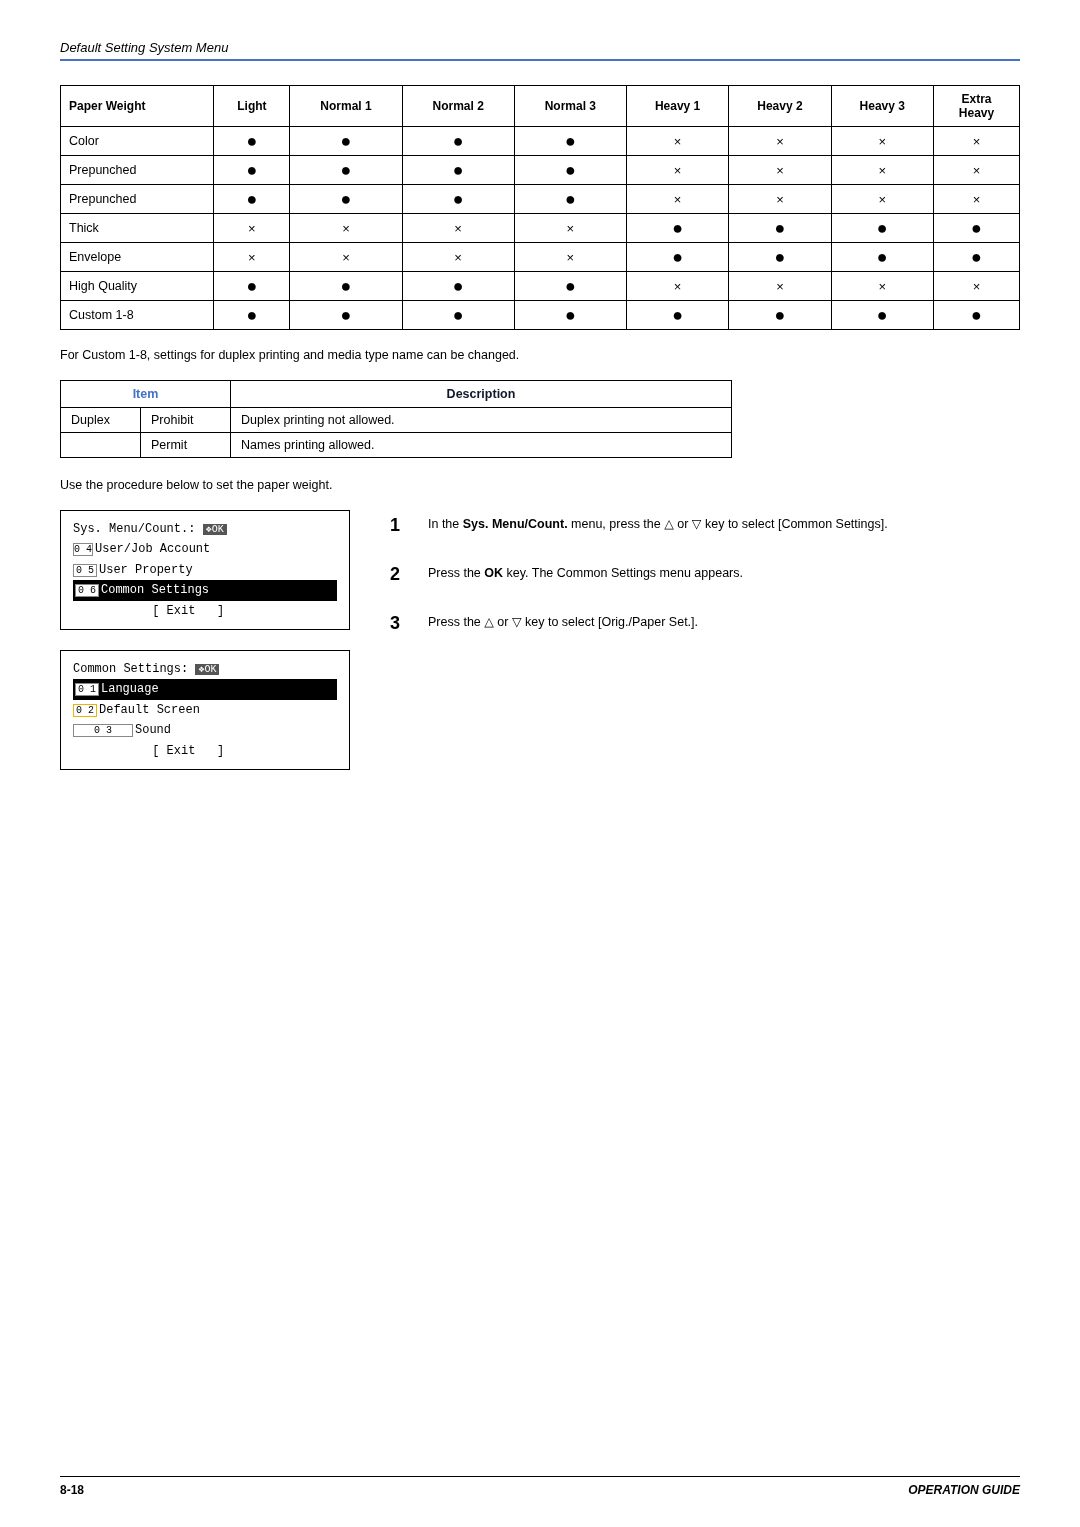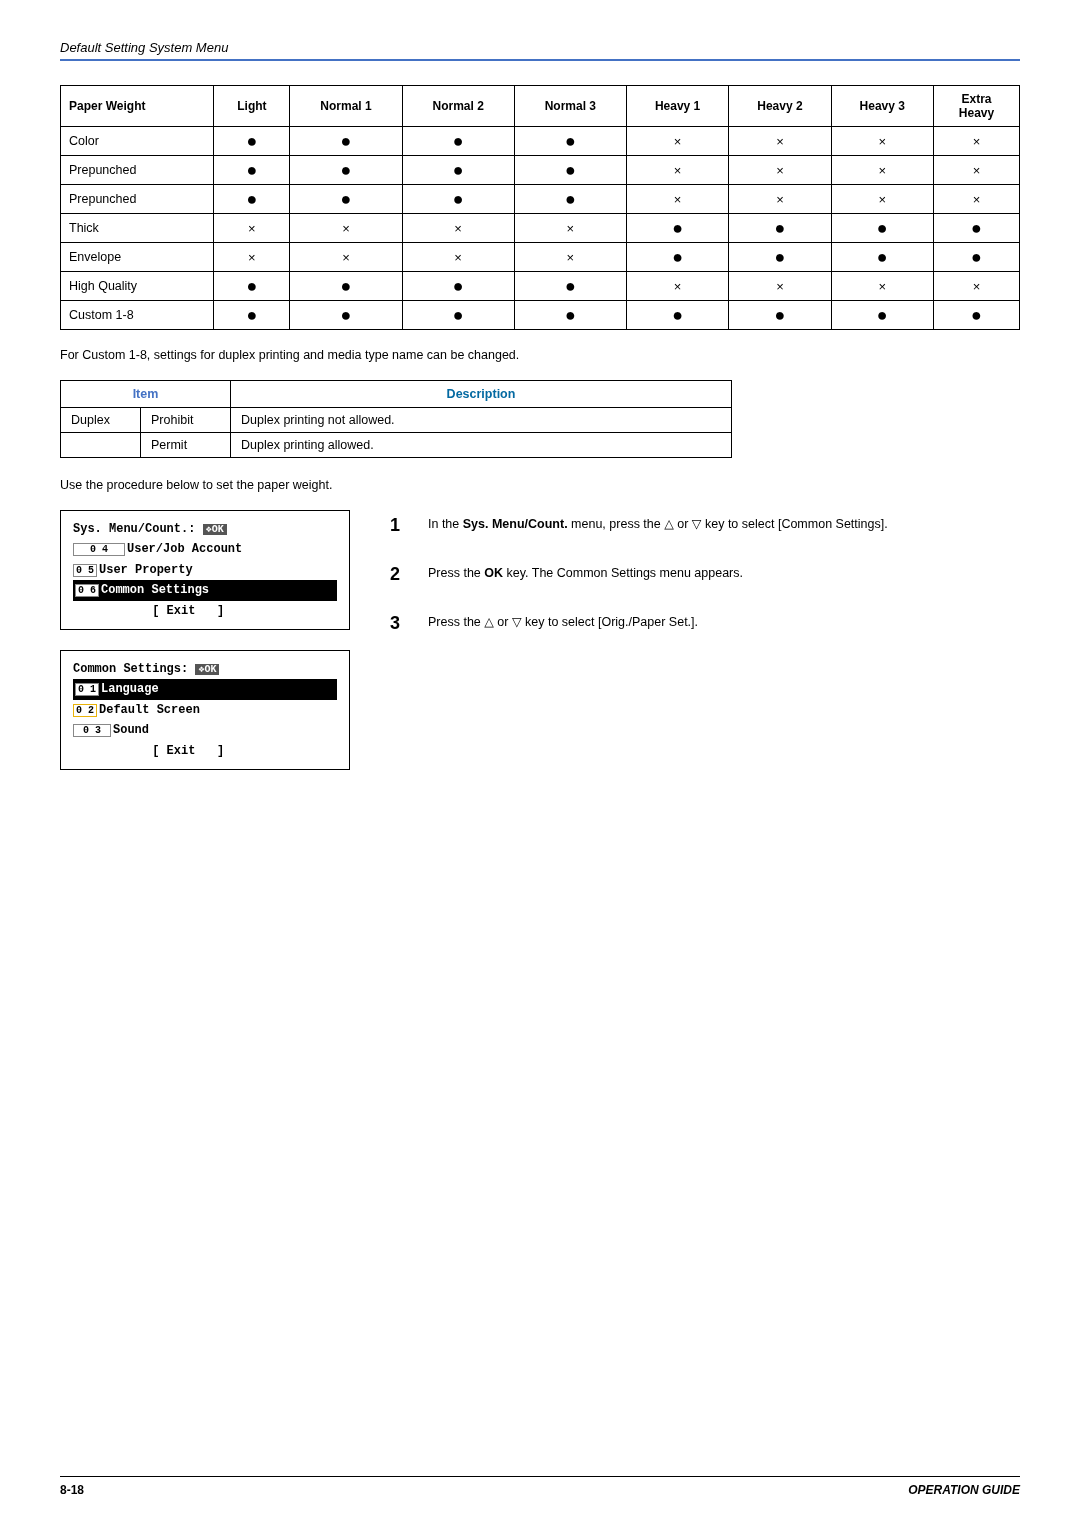--- a/index.html
+++ b/index.html
@@ -107,21 +107,20 @@
       flex: 0 0 auto;
     }
     .screen-box {
       border: 1px solid #000;
       font-family: 'Courier New', monospace;
       font-size: 12px;
       padding: 8px 12px;
       background: #fff;
       width: 290px;
       line-height: 1.7;
-      font-weight: bold;
     }
     .screen-box .highlighted {
       background: #000;
       color: #fff;
       display: inline-block;
       width: 100%;
       padding: 0 2px;
     }
     .screen-box .num-box {
       border: 1px solid #888;
@@ -281,56 +280,56 @@
       </tr>
     </tbody>
 </table>
 
 <p class="caption-text">For Custom 1-8, settings for duplex printing and media type name can be changed.</p>
 
 <table class="id-table">
   <thead>
     <tr>
       <th colspan="2" style="color:#4472C4;">Item</th>
-      <th style="color:#0369a1;">Description</th>
+      <th style="color:#0f172a;">Description</th>
     </tr>
   </thead>
   <tbody id="id-tbody">
 
   <tr>
         <td class="item-col">Duplex</td>
         <td class="sub-col">Prohibit</td>
         <td>Duplex printing not allowed.</td>
       </tr>
       <tr>
         <td class="item-col"></td>
         <td class="sub-col">Permit</td>
-        <td>Duplex printing allowed.</td>
+        <td>Names printing allowed.</td>
       </tr>
     </tbody>
 </table>
 
 <p class="procedure-text">Use the procedure below to set the paper weight.</p>
 
 <div class="screens-area">
   <div class="screens-column">
 
     <div class="screen-box">
       <div>Sys. Menu/Count.:&nbsp;<span style="background:#555;color:#fff;font-size:10px;padding:0 3px;">❖OK</span></div>
-      <div><span class="num-box" style="border:1px solid #888;font-size:10px;padding:0 16px;">0 4</span>User/Job Account</div>
+      <div><span class="num-box" style="border:1px solid #888;font-size:10px;padding:0 0;">0 4</span>User/Job Account</div>
       <div><span class="num-box" style="border:1px solid #888;font-size:10px;padding:0 2px;">0 5</span>User Property</div>
       <div><span class="highlighted" style="background:#000;color:#fff;display:inline-block;width:100%;padding:0 2px;"><span class="num-box" style="border:1px solid #888;font-size:10px;padding:0 2px;background:#fff;color:#000;">0 6</span>Common Settings</span></div>
       <div>&nbsp;&nbsp;&nbsp;&nbsp;&nbsp;&nbsp;&nbsp;&nbsp;&nbsp;&nbsp;&nbsp;[ Exit&nbsp;&nbsp;&nbsp;]</div>
     </div>
 
     <div class="screen-box">
       <div>Common Settings:&nbsp;<span style="background:#555;color:#fff;font-size:10px;padding:0 3px;">❖OK</span></div>
       <div><span class="highlighted" style="background:#000;color:#fff;display:inline-block;width:100%;padding:0 2px;"><span class="num-box" style="border:1px solid #888;font-size:10px;padding:0 2px;background:#fff;color:#000;">0 1</span>Language</span></div>
       <div><span class="num-box" style="border:1px solid #eab308;font-size:10px;padding:0 2px;">0 2</span>Default Screen</div>
-      <div><span class="num-box" style="border:1px solid #888;font-size:10px;padding:0 9px;">0 3</span>Sound</div>
+      <div><span class="num-box" style="border:1px solid #888;font-size:10px;padding:0 20px;">0 3</span>Sound</div>
       <div>&nbsp;&nbsp;&nbsp;&nbsp;&nbsp;&nbsp;&nbsp;&nbsp;&nbsp;&nbsp;&nbsp;[ Exit&nbsp;&nbsp;&nbsp;]</div>
     </div>
   </div>
 
   <div class="steps-column">
     <div class="step-item">
       <span class="step-num">1</span>
       <span class="step-text">In the <strong>Sys. Menu/Count.</strong> menu, press the △ or ▽ key to select [Common Settings].</span>
     </div>
     <div class="step-item">

